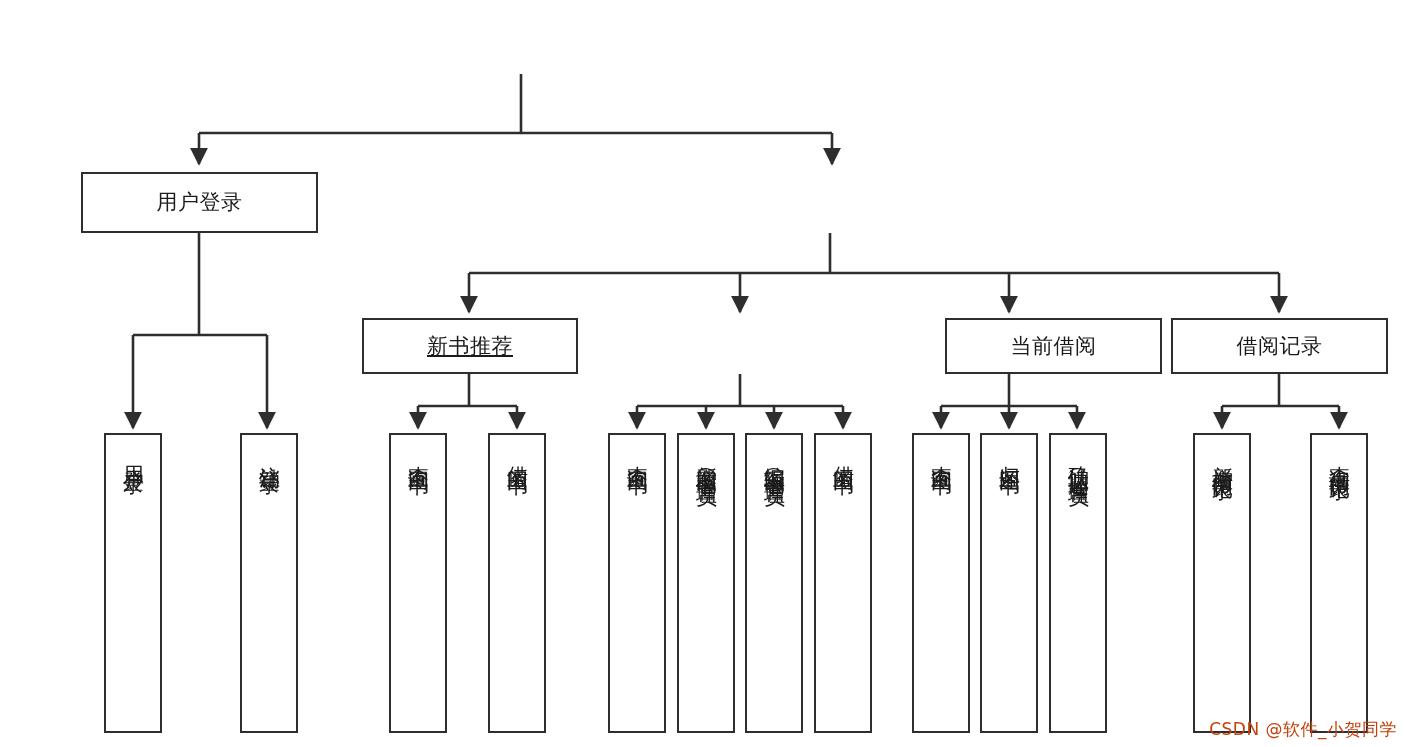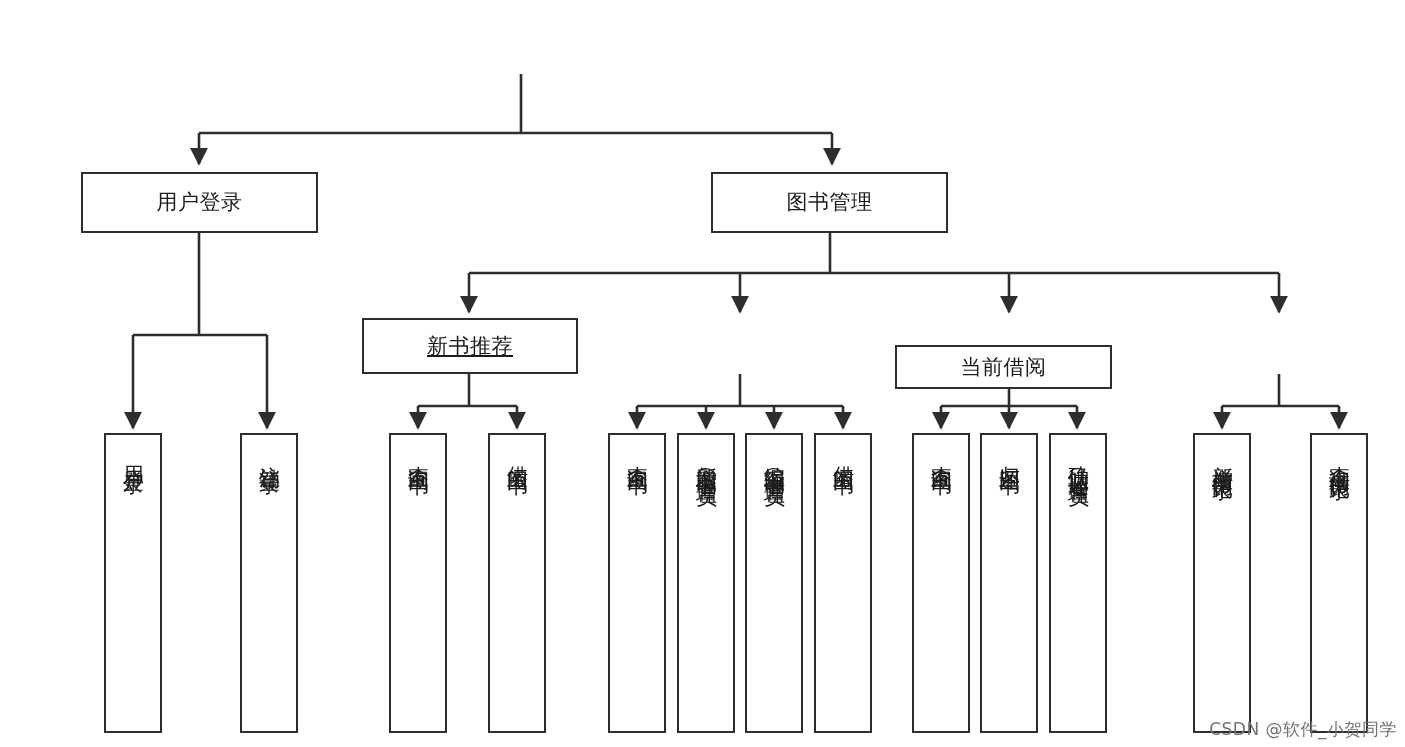--- a/index.html
+++ b/index.html
@@ -59,21 +59,21 @@
     font-size: 21px;
     line-height: 1.0;
     letter-spacing: 3px;
     white-space: nowrap;
   }
   .watermark {
     position: absolute;
     right: 8px;
     bottom: 6px;
     font-size: 17px;
-    color: #737373;
+    color: #c2410c;
     letter-spacing: 0.5px;
     white-space: nowrap;
     pointer-events: none;
   }
 </style>
 </head>
 <body>
 
 <div id="canvas">
 
@@ -124,29 +124,29 @@
       <path d="M 1222 406 L 1339 406"></path>
       <path d="M 1222 406 L 1222 428" marker-end="url(#arrow)"></path>
       <path d="M 1339 406 L 1339 428" marker-end="url(#arrow)"></path>
     </g>
   </svg>
 
 
   <div class="node horiz" style="left:81px; top:172px; width:237px; height:61px;">
     <span class="label">用户登录</span>
   </div>
-  <div class="node horiz" style="left:711px; top:172px; width:237px; height:61px;">
-    <span class="label">图书管理</span>
-  </div>
 
   <div class="node horiz" style="left:362px; top:318px; width:216px; height:56px;text-decoration:underline;">
     <span class="label">新书推荐</span>
   </div>
-  <div class="node horiz" style="left:895px; top:318px; width:217px; height:44px;margin-top:27px;">
+  <div class="node horiz" style="left:945px; top:318px; width:217px; height:56px;">
     <span class="label">当前借阅</span>
+  </div>
+  <div class="node horiz" style="left:1171px; top:318px; width:217px; height:56px;">
+    <span class="label">借阅记录</span>
   </div>
 
   <div class="node vert" style="left:104px; top:433px; width:58px; height:300px;">
     <span class="label">用户登录</span>
   </div>
   <div class="node vert" style="left:240px; top:433px; width:58px; height:300px;">
     <span class="label">注销登录</span>
   </div>
 
   <div class="node vert" style="left:389px; top:433px; width:58px; height:300px;">

